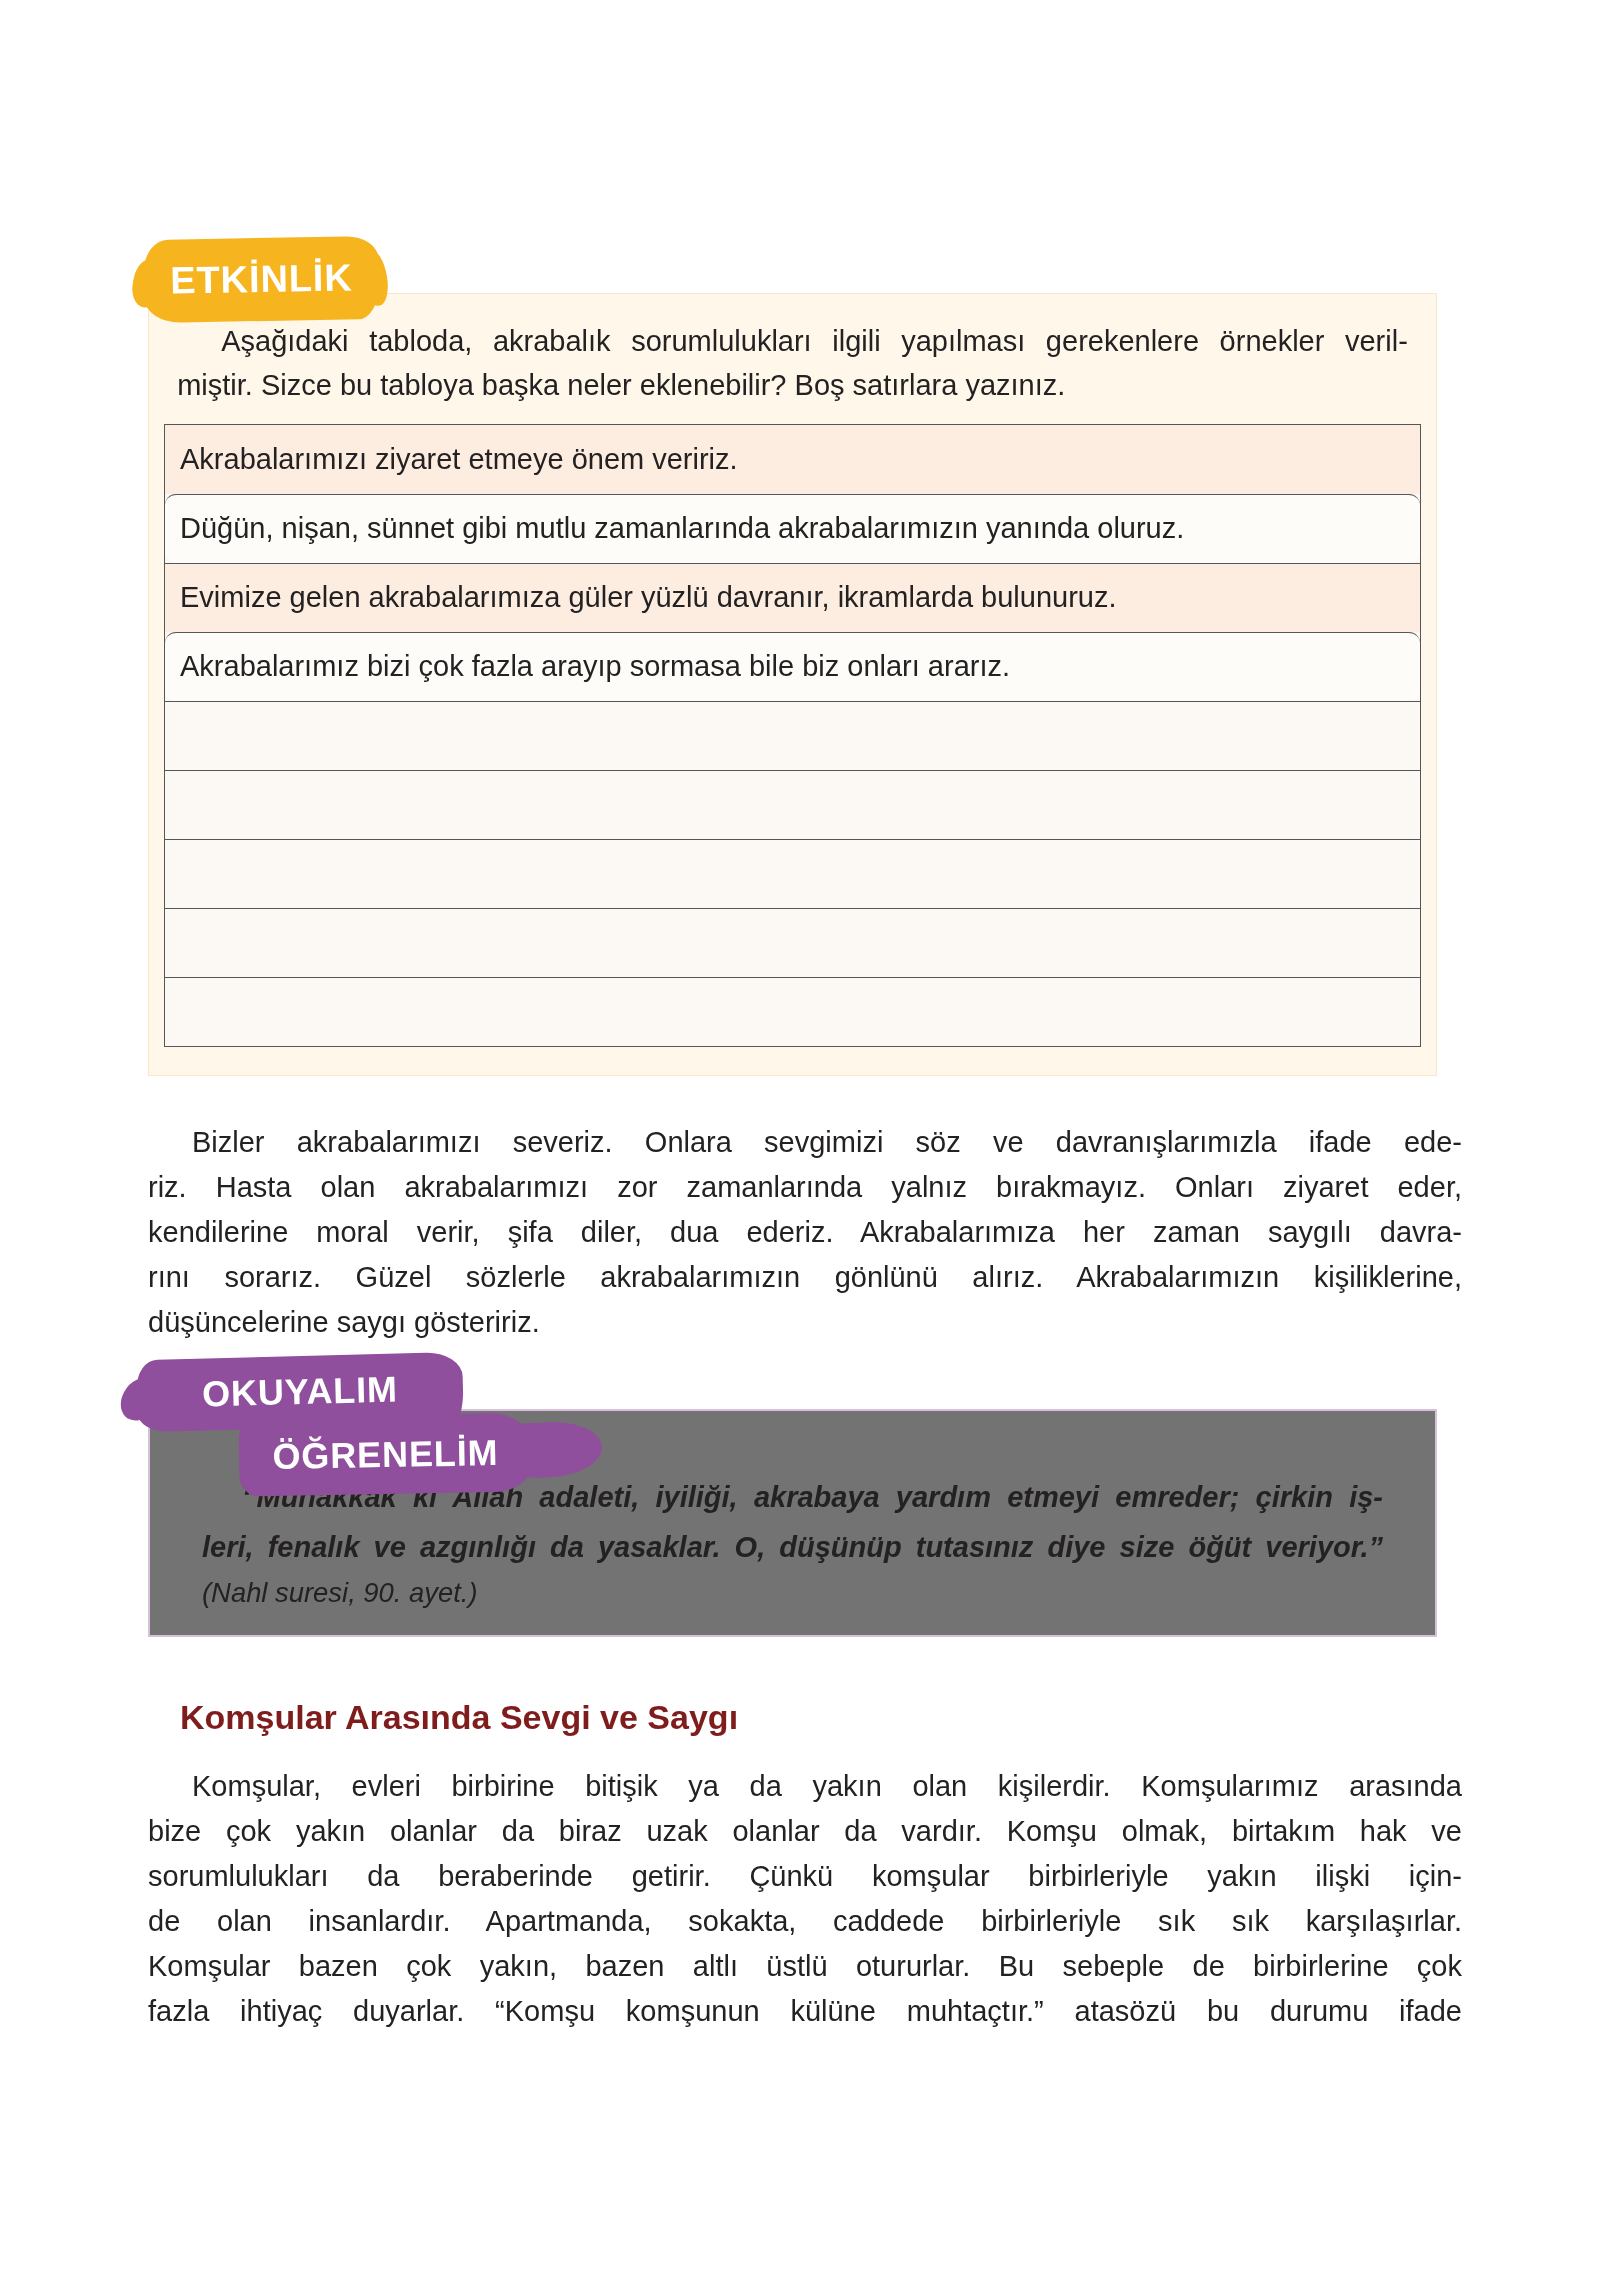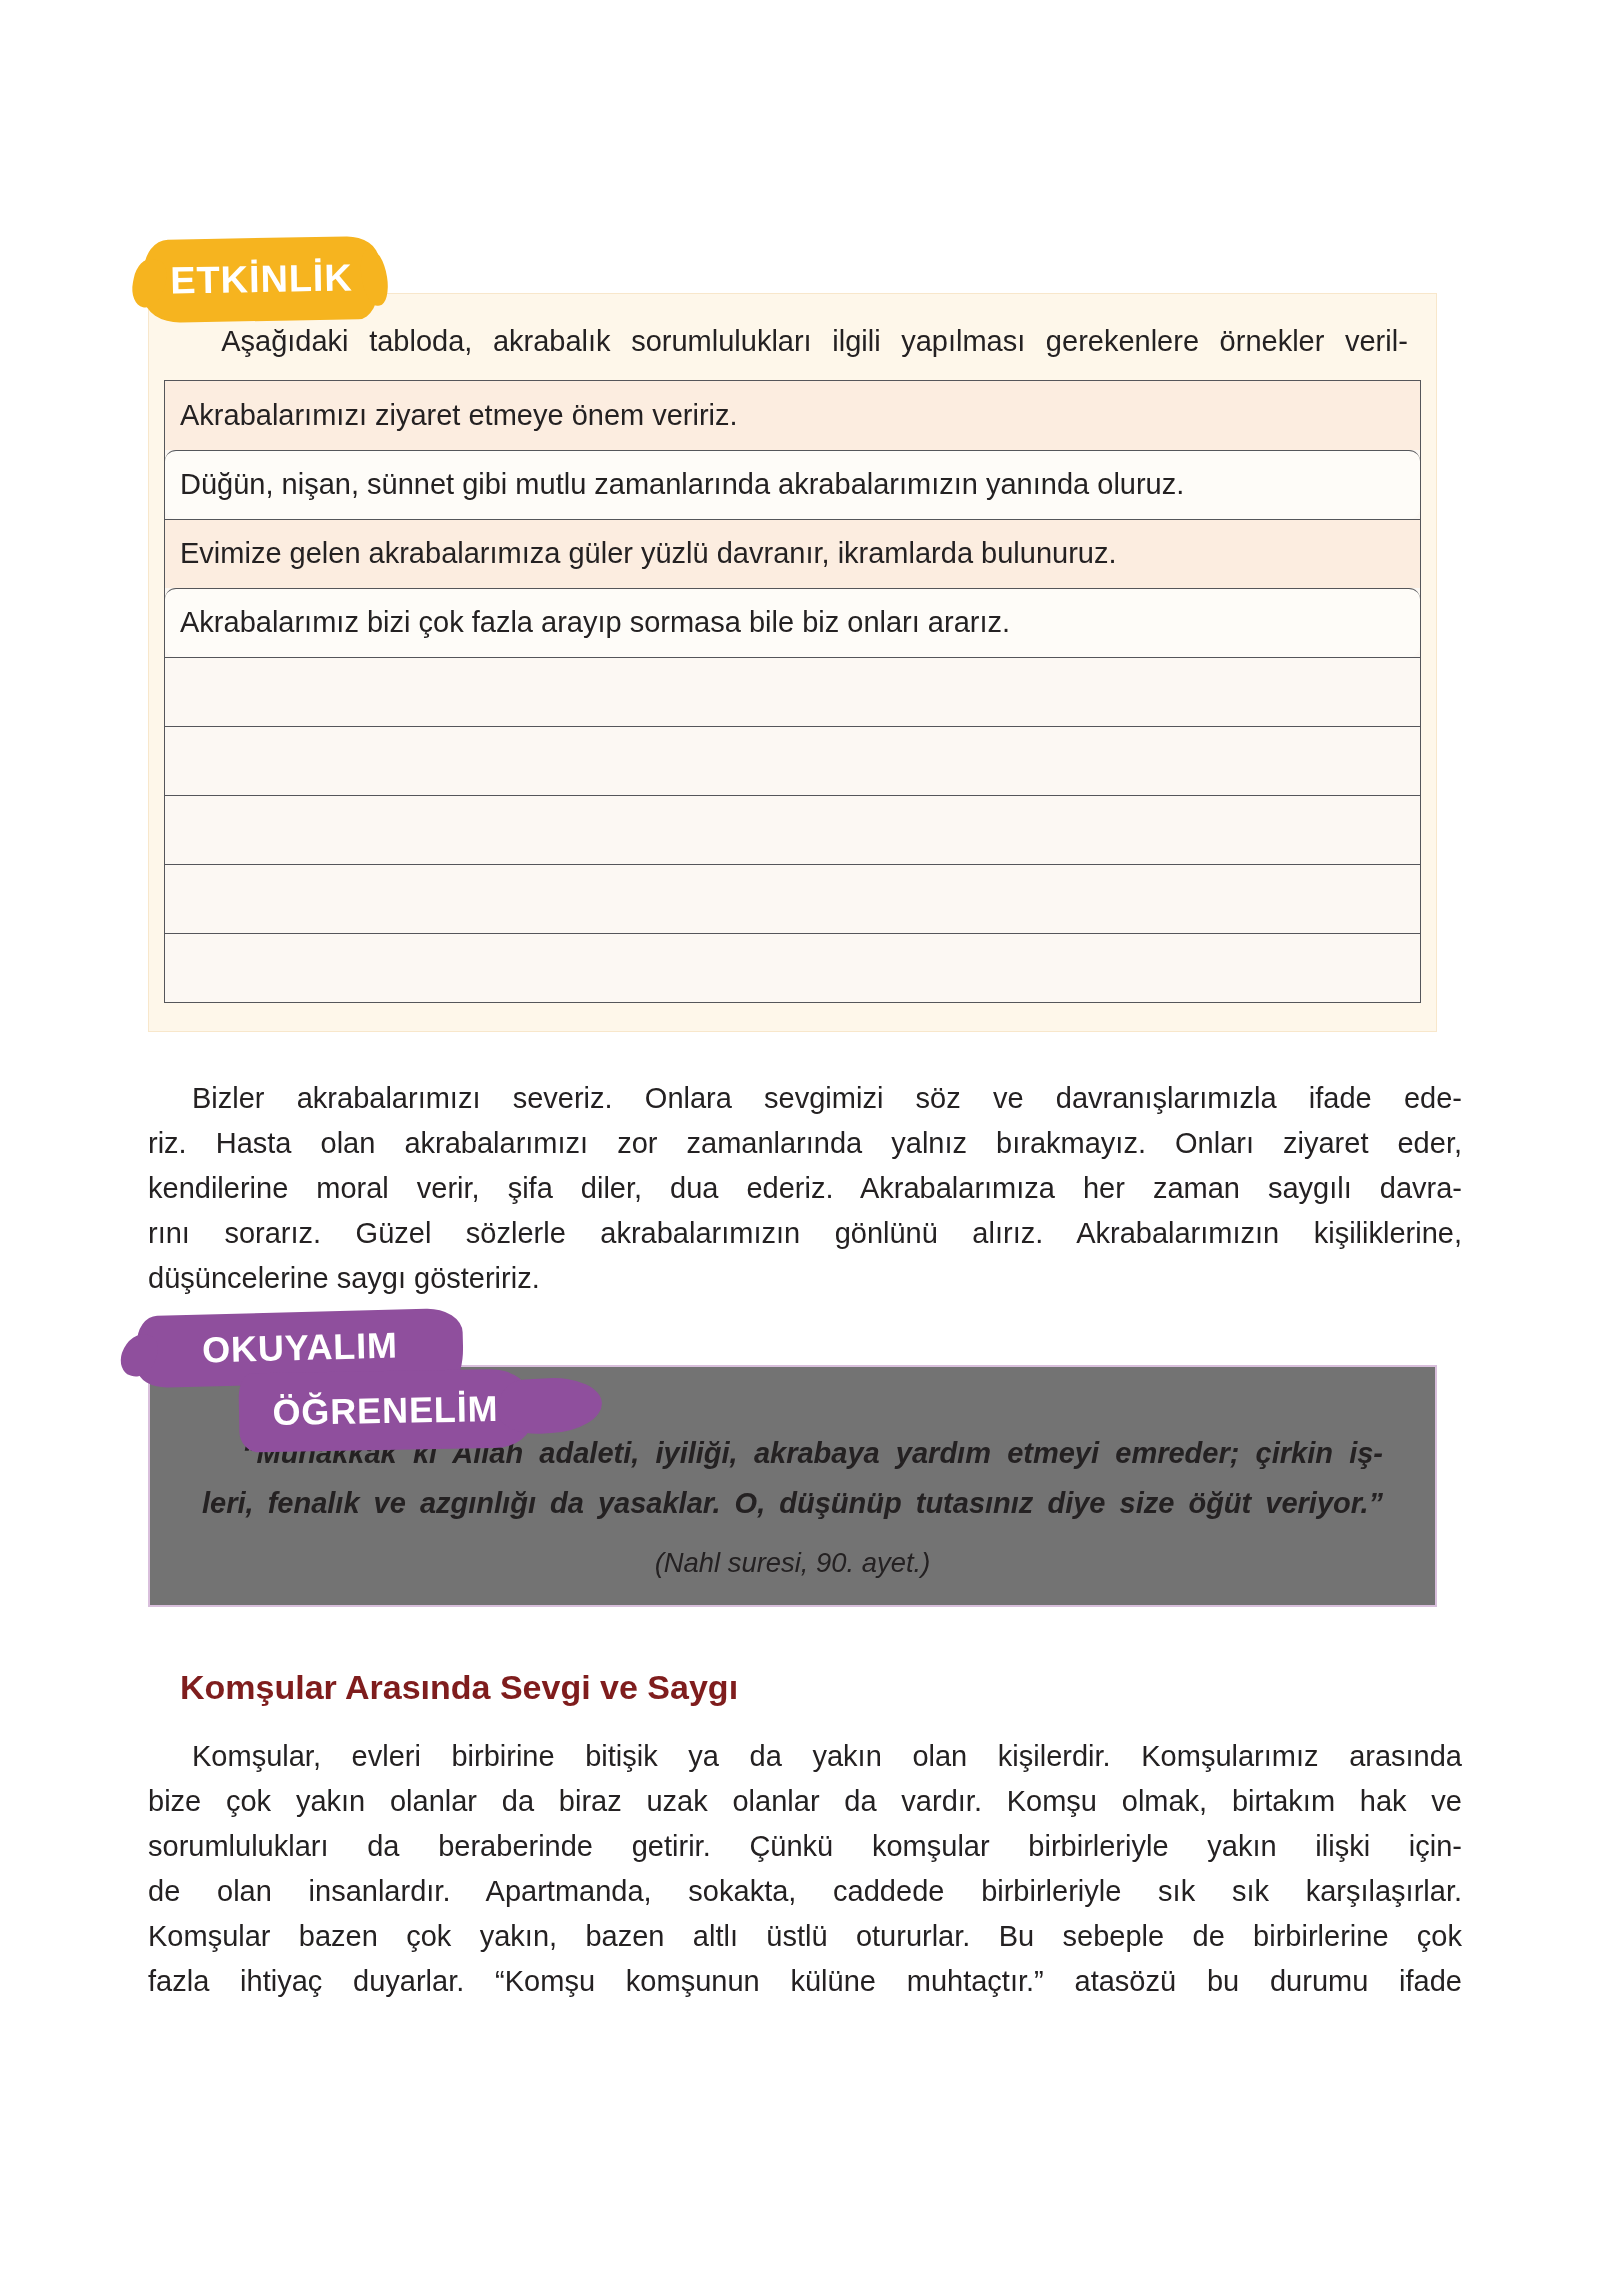--- a/index.html
+++ b/index.html
@@ -82,21 +82,21 @@
     content:""; position:absolute; right:-70px; top:9.5px; width:104px; height:55px;
     background:#8F4F9D; border-radius:28px 50% 50% 40%; transform:rotate(-2deg);
   }
 
   .verse-box {
     background:#737373; border:2.8px solid #D9BFDC;
     padding:61px 52px 23px;
   }
   .verse-line { font-size:29px; font-weight:bold; font-style:italic; line-height:50px; }
   .verse-line.ind { text-indent:40px; }
-  .verse-source { margin-top:16px; font-size:27.4px; font-style:italic; text-align:center; line-height:38px; }
+  .verse-source { margin-top:2px; font-size:27.4px; font-style:italic; text-align:left; line-height:38px; }
 
   
   .section-heading {
     margin:59px 148px 12px 180px;
     font-size:34px; line-height:42px; font-weight:bold; color:#7f1d1d;
   }
 
   
   .page-number {
     position:absolute; top:2148px; left:16px; right:0;
@@ -108,20 +108,21 @@
 
 <div class="page">
 
   <section class="activity">
     <div class="badge-etkinlik">
       <span class="badge-text">ETKİNLİK</span>
     </div>
     <div class="activity-panel">
       <div class="activity-intro">
         <div class="j ind">Aşağıdaki tabloda, akrabalık sorumlulukları ilgili yapılması gerekenlere örnekler veril-</div>
+        <div class="lf">miştir. Sizce bu tabloya başka neler eklenebilir? Boş satırlara yazınız.</div>
       </div>
       <div class="activity-table">
         <div class="t-row peach">
             <span>Akrabalarımızı ziyaret etmeye önem veririz.</span>
           </div>
         <div class="t-row light">
             <span>Düğün, nişan, sünnet gibi mutlu zamanlarında akrabalarımızın yanında oluruz.</span>
           </div>
         <div class="t-row peach">
             <span>Evimize gelen akrabalarımıza güler yüzlü davranır, ikramlarda bulunuruz.</span>

